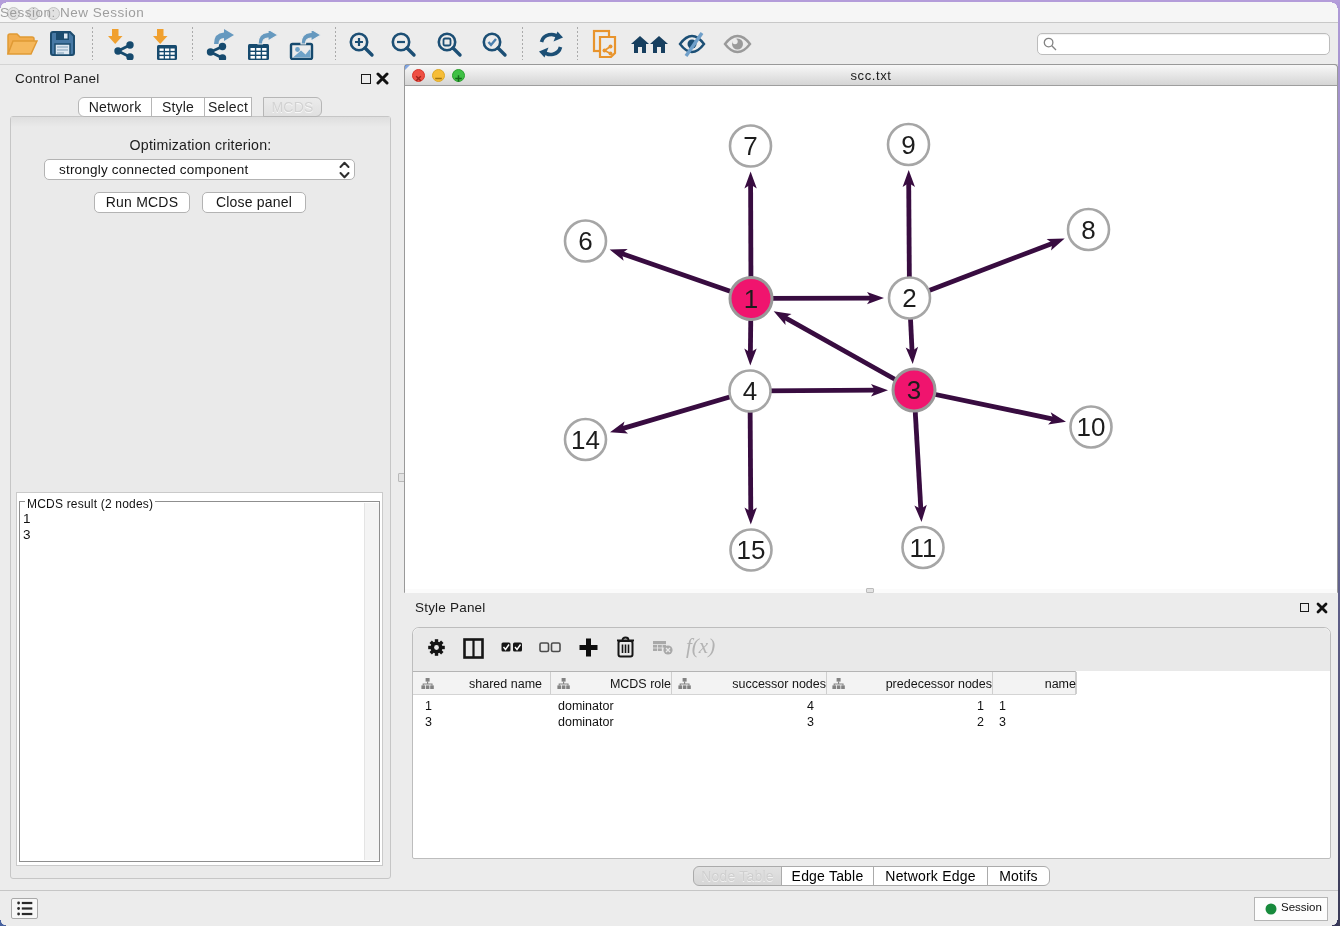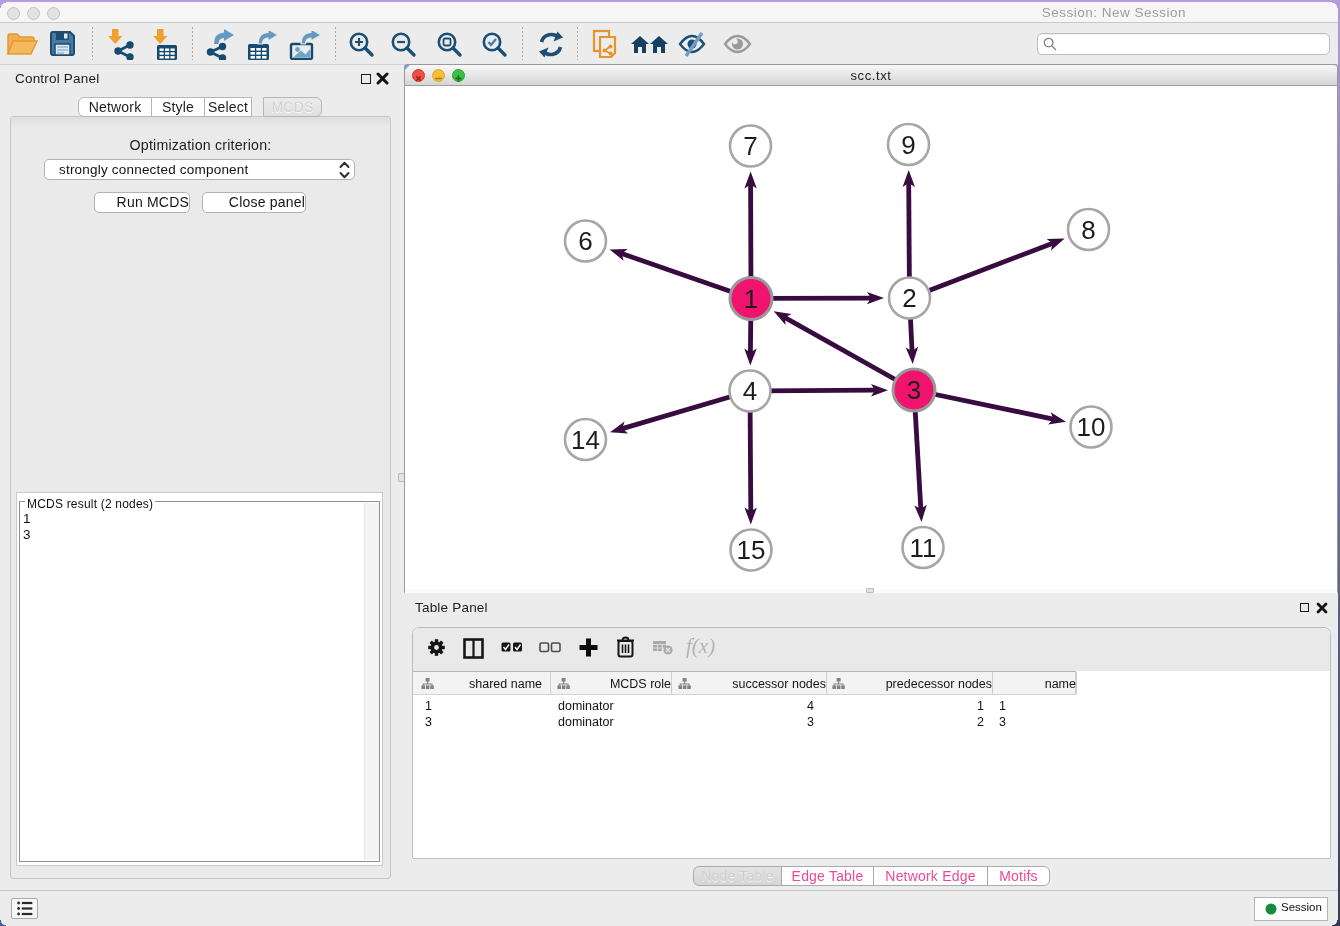--- a/index.html
+++ b/index.html
@@ -1,49 +1,49 @@
 <!DOCTYPE html>
 <html><head><meta charset="utf-8"><style>
 *{margin:0;padding:0;box-sizing:border-box}
 html,body{width:1340px;height:926px;overflow:hidden;font-family:"Liberation Sans",sans-serif;background:#ececec}
 .abs{position:absolute}
 #titlebar{left:0;top:2px;width:1340px;height:21px;background:#f6f6f6;border-bottom:1px solid #c8c8c8}
 .tl{top:6.5px;width:13px;height:13px;border-radius:50%;background:#e2e2e2;border:1px solid #c2c2c2}
-#title{left:0;top:5px;width:1186px;text-align:right;font-size:13.5px;letter-spacing:.5px;color:#9e9e9e}
+#title{left:0;top:5px;width:1186px;text-align:left;font-size:13.5px;letter-spacing:.5px;color:#9e9e9e}
 #toolbar{left:0;top:24px;width:1340px;height:41px;background:#ececec;border-bottom:1px solid #d4d4d4}
 .vsep{top:27px;width:1px;height:33px;background-image:linear-gradient(#aaa 50%,transparent 50%);background-size:1px 4px}
 #search{left:1037px;top:33px;width:293px;height:22px;background:#fff;border:1px solid #bcbcbc;border-radius:5px;box-shadow:inset 0 1px 1px rgba(0,0,0,.06)}
 
 #cptitle{left:15px;top:71px;font-size:13.5px;letter-spacing:.2px;color:#1c1c1c}
 #tabpane{left:10px;top:116px;width:381px;height:763px;background:#eaeaea;border:1px solid #c6c6c6;border-radius:3px}
 #tabshade{left:11px;top:117px;width:379px;height:10px;background:linear-gradient(#dedede,#eaeaea)}
 .tab{top:97px;height:20px;border:1px solid #b6b6b6;background:#fff;font-size:14px;letter-spacing:.2px;color:#1d1d1d;text-align:center;line-height:19px}
 #optlabel{left:10px;top:137px;width:381px;text-align:center;font-size:14.2px;letter-spacing:.2px;color:#1d1d1d}
 #combo{left:44px;top:159px;width:311px;height:21px;background:#fff;border:1px solid #b3b3b3;border-radius:5px;font-size:13.5px;letter-spacing:.2px;color:#111;line-height:20px;padding-left:14px}
-.btn{top:192px;height:21px;background:#fff;border:1px solid #b3b3b3;border-radius:5px;font-size:14px;letter-spacing:.2px;color:#161616;text-align:right;line-height:19px}
+.btn{top:192px;height:21px;background:#fff;border:1px solid #b3b3b3;border-radius:5px;font-size:14px;letter-spacing:.2px;color:#161616;text-align:center;line-height:19px}
 #mcdsbox{left:16px;top:492px;width:367px;height:374px;background:#fff;border:1px solid #cacaca}
 #mcdsborder{left:19px;top:501px;width:361px;height:361px;border:1px solid #8f8f8f}
 #mcdslegend{left:25px;top:493px;font-size:12px;letter-spacing:.2px;color:#111;background:#fff;padding:4px 2px}
 #mcdsscroll{left:364px;top:503px;width:15px;height:357px;background:#f4f4f4;border-left:1px solid #e4e4e4}
 #mcdstext{left:23px;top:511px;font-size:13.5px;color:#111;line-height:15.5px}
 
 #netwin{left:404px;top:64px;width:934px;height:529px;border:1px solid #999;border-radius:4px 4px 0 0;background:#fff}
 #nettitle{left:404px;top:64px;width:934px;height:22px;background:linear-gradient(#f8f8f8,#d5d5d5);border:1px solid #999;border-bottom:1px solid #9e9e9e;border-radius:4px 4px 0 0}
 #netname{left:404px;top:68px;width:934px;text-align:center;font-size:13px;font-weight:normal;letter-spacing:.6px;color:#1a1a1a}
 .light{top:69px;width:13px;height:13px;border-radius:50%}
 #netbottom{left:405px;top:589px;width:932px;height:4px;background:#fbfbfb}
 
 #tptitle{left:415px;top:600px;font-size:13.5px;letter-spacing:.2px;color:#1c1c1c}
 #tablebox{left:412px;top:627px;width:919px;height:232px;background:#fff;border:1px solid #bdbdbd;border-radius:7px 7px 2px 2px}
 #tabletoolbar{left:413px;top:628px;width:917px;height:43px;background:#e9e9e9;border-radius:7px 7px 0 0}
 #thead{left:413px;top:671px;width:663px;height:24px;background:#f3f3f3;border-top:1px solid #b4b4b4;border-bottom:1px solid #d4d4d4;border-right:1px solid #cfcfcf}
 .hsep{top:672px;width:1px;height:22px;background:#cfcfcf}
 .hcell{top:677px;font-size:12.5px;color:#151515;text-align:right}
 .cell{font-size:12.5px;color:#111}
-.btab{top:866px;height:20px;border:1px solid #ababab;background:#fff;font-size:14px;letter-spacing:.2px;color:#ec4899;text-align:center;line-height:19px}
+.btab{top:866px;height:20px;border:1px solid #ababab;background:#fff;font-size:14px;letter-spacing:.2px;color:#000000;text-align:center;line-height:19px}
 
 #statusline{left:0;top:890px;width:1340px;height:1px;background:#c6c6c6}
 #listbtn{left:11px;top:898px;width:27px;height:21px;background:#f7f7f7;border:1px solid #a9a9a9;border-radius:2px}
 #membtn{left:1254px;top:897px;width:74px;height:24px;background:#fdfdfd;border:1px solid #b5b5b5;font-size:11.5px;color:#111}
 
 .pcorner{width:6px;height:6px}
 </style></head><body>
 <div class="abs" id="titlebar"></div>
 <div class="abs tl" style="left:6.5px"></div>
 <div class="abs tl" style="left:26.5px"></div>
@@ -261,21 +261,21 @@
 <circle cx="518" cy="461.5" r="20.5" fill="#ffffff" stroke="#a6a6a6" stroke-width="2.6"></circle>
 <text x="518" y="470.5" font-size="26" fill="#1d1d1d" text-anchor="middle">11</text>
 <circle cx="180.5" cy="353.5" r="20.5" fill="#ffffff" stroke="#a6a6a6" stroke-width="2.6"></circle>
 <text x="180.5" y="362.5" font-size="26" fill="#1d1d1d" text-anchor="middle">14</text>
 <circle cx="346" cy="464" r="20.5" fill="#ffffff" stroke="#a6a6a6" stroke-width="2.6"></circle>
 <text x="346" y="473" font-size="26" fill="#1d1d1d" text-anchor="middle">15</text>
 </svg>
 <div class="abs" id="netbottom"></div>
 <div class="abs" style="left:866px;top:588px;width:8px;height:5px;background:#e3e3e3;border:1px solid #bbb;border-radius:1px"></div>
 
-<div class="abs" id="tptitle">Table Panel</div>
+<div class="abs" id="tptitle">Style Panel</div>
 <div class="abs" style="left:1300px;top:603px;width:9px;height:9px;border:1.6px solid #1a1a1a"></div>
 <svg class="abs" style="left:1316px;top:602px" width="12" height="12" viewBox="0 0 12 12">
  <path d="M2 2 L10 10 M10 2 L2 10" stroke="#111" stroke-width="2.8" stroke-linecap="round"></path>
 </svg>
 <div class="abs" id="tablebox"></div>
 <div class="abs" id="tabletoolbar"></div>
 <svg class="abs" style="left:427px;top:638px" width="19" height="19" viewBox="0 0 19 19">
  <circle cx="9.5" cy="9.5" r="6" fill="#141414"></circle>
  <g stroke="#141414" stroke-width="3.4">
       <path d="M9.5 1.2 L9.5 17.8"></path>

